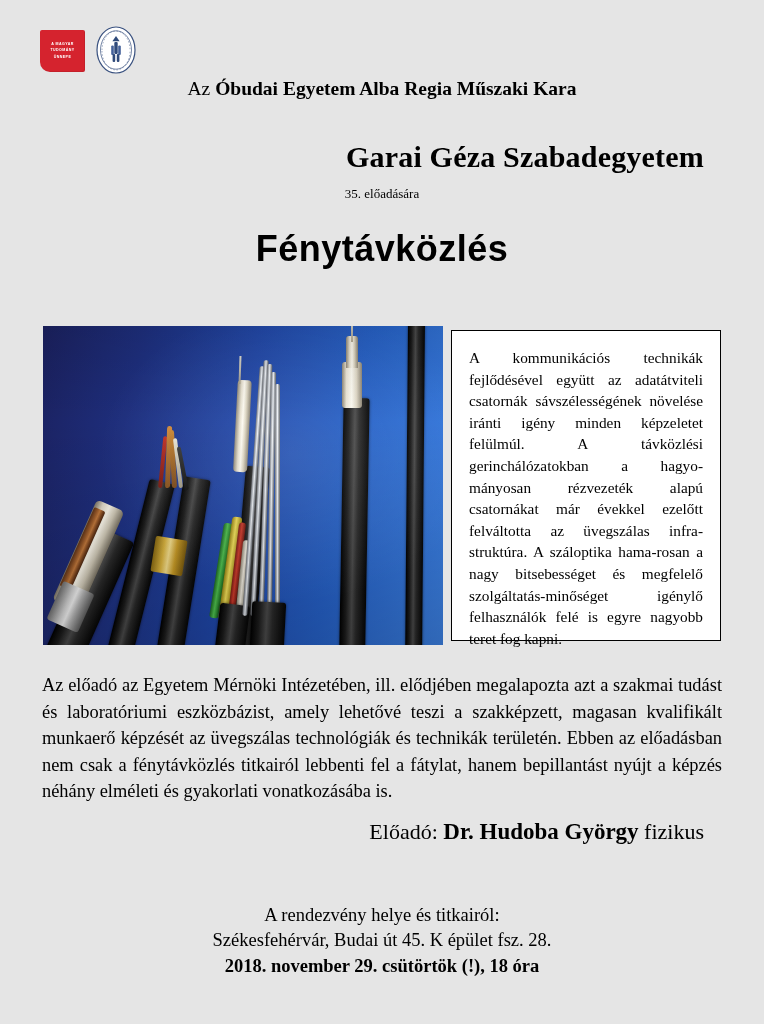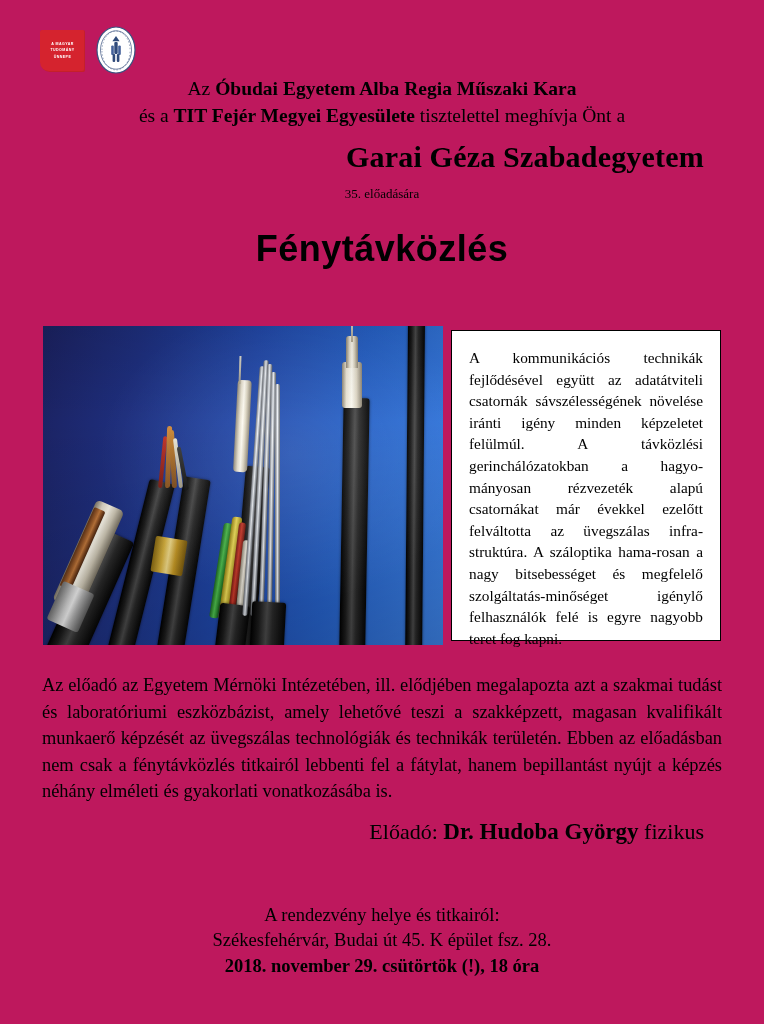--- a/index.html
+++ b/index.html
@@ -14,21 +14,21 @@
     color: #000000;
     position: relative;
     overflow: hidden;
   }
 
   .poster {
     position: absolute;
     left: 0; top: 0;
     width: 764px;
     height: 1024px;
-    background: #be185d;
+    background: #e5e5e5;
   }
 
   
   .logo-row {
     position: absolute;
     left: 40px;
     top: 25px;
     width: 180px;
     height: 50px;
   }
@@ -236,23 +236,20 @@
         <rect x="21.8" y="29" width="2.6" height="8" rx="1" fill="#2f4a7a"></rect>
         <path d="M7 25 a14 19 0 0 1 28 0" fill="none" stroke="#3a5280" stroke-width="0.5" stroke-dasharray="1.5 1.8"></path>
         <path d="M7 26 a14 19 0 0 0 28 0" fill="none" stroke="#3a5280" stroke-width="0.5" stroke-dasharray="1.5 1.8"></path>
       </svg>
     </div>
   </div>
 
   <div class="hdr hdr-l1">
     <span>Az </span><b>Óbudai Egyetem Alba Regia Műszaki Kara</b>
   </div>
-  <div class="hdr hdr-l2">
-    <span>és a </span><b>TIT Fejér Megyei Egyesülete</b><span> tisztelettel meghívja Önt a</span>
-  </div>
 
   <div class="title-main">Garai Géza Szabadegyetem</div>
   <div class="title-sub">35. előadására</div>
   <div class="title-topic">Fénytávközlés</div>
 
   <div class="photo">
     <div class="photo-inner">
 
       <div class="cable jacket" style="left:-6px; top:196px; width:38px; height:150px; transform:rotate(24deg); border-radius:4px;"></div>
       <div class="cable buffer-white" style="left:8px; top:170px; width:30px; height:110px; transform:rotate(24deg); border-radius:5px;

